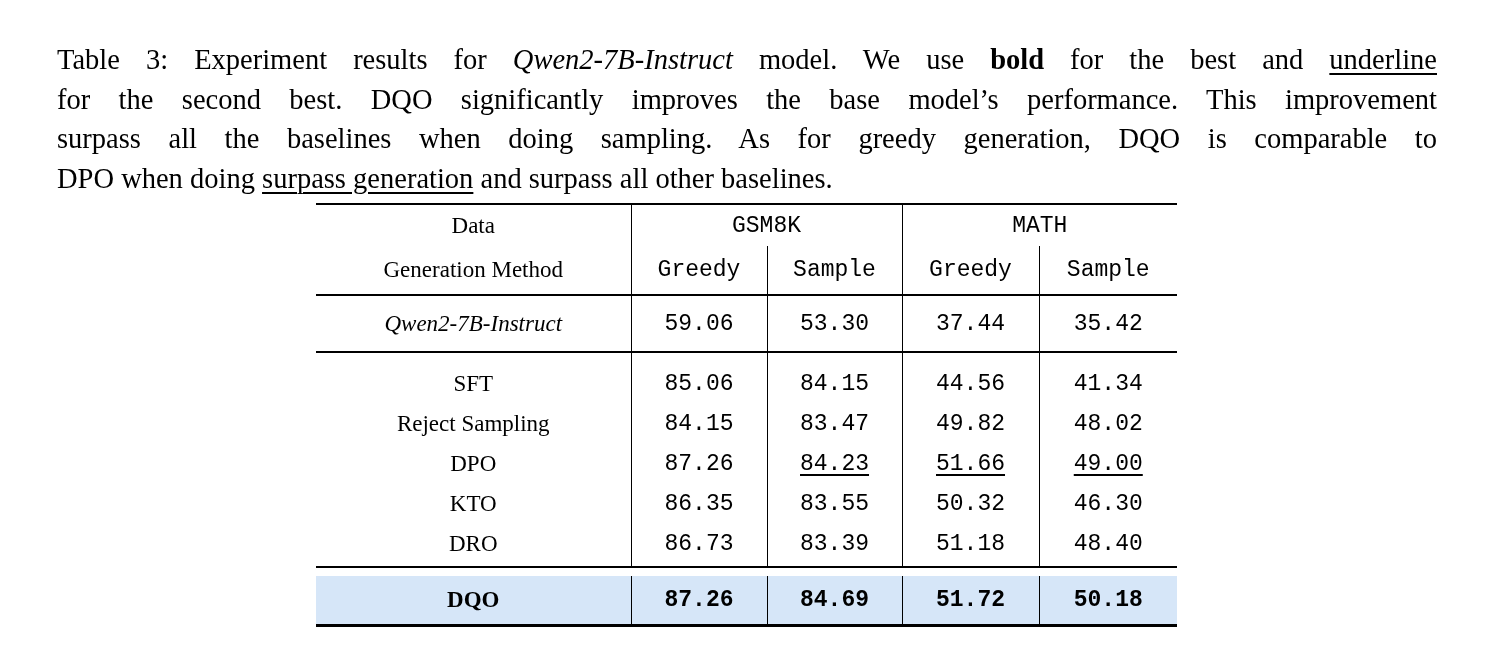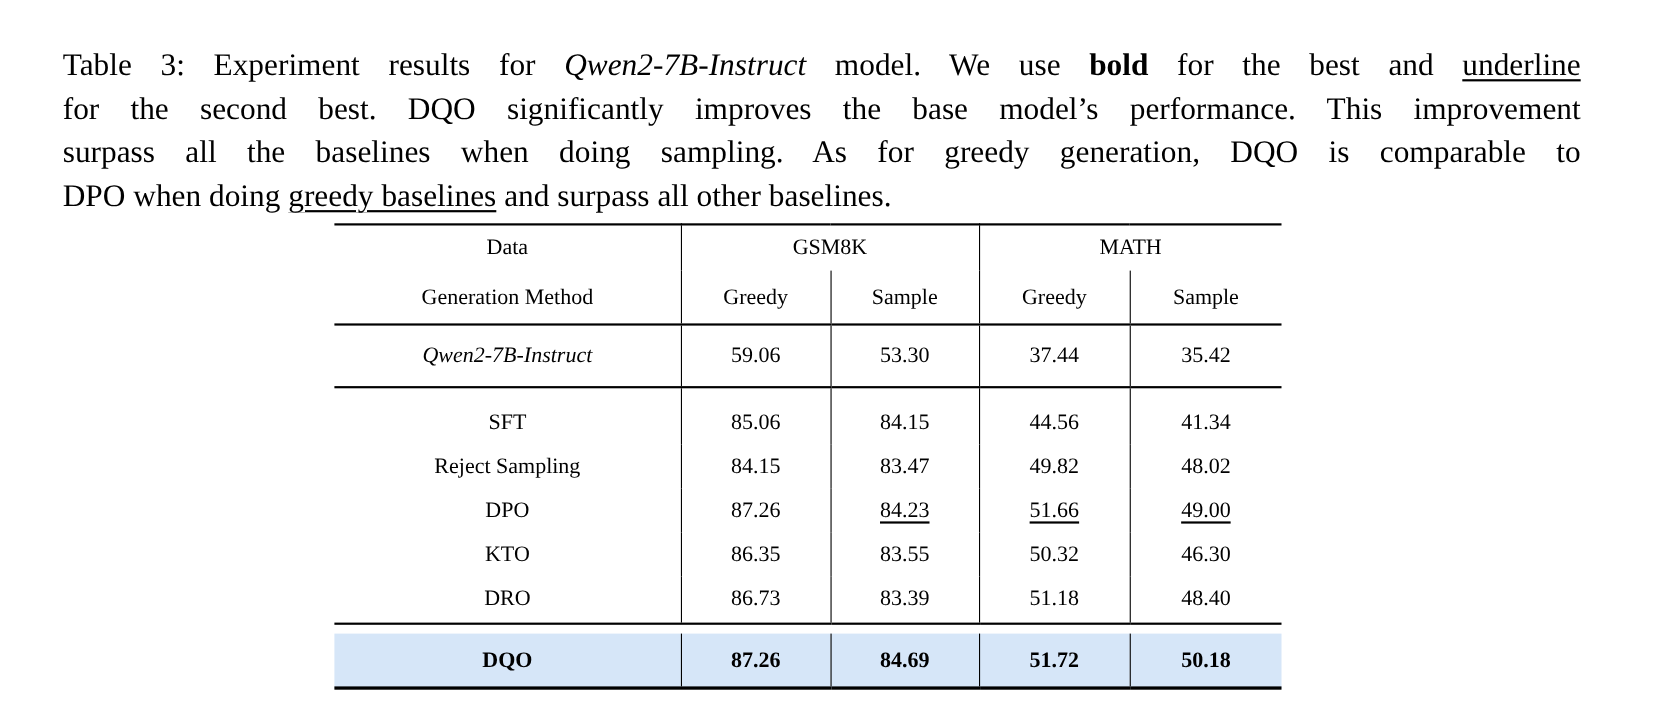--- a/index.html
+++ b/index.html
@@ -27,36 +27,36 @@
   .cap-line { white-space: normal; }
   .cap-line.justify { text-align: justify; text-align-last: justify; }
   .seg-normal    { font-style: normal; }
   .seg-italic    { font-style: italic; }
   .seg-bold      { font-weight: 700; }
   .seg-underline { text-decoration: underline; text-underline-offset: 4px; text-decoration-thickness: 2px; }
 
   
   .results-table {
     position: absolute;
-    left: 304px;
+    left: 316px;
     top: 203px;
     width: 861px;
     border-collapse: collapse;
     table-layout: fixed;
-    font-size: 20px;
+    font-size: 23px;
     color: var(--ink);
     border-top: 2.5px solid var(--ink);
   }
   .results-table th, .results-table td {
     text-align: center;
     vertical-align: middle;
     font-weight: 400;
     padding: 0;
   }
-  .bl { border-left: 1.7px solid var(--ink); }
+  .bl { border-left: 1.7px solid var(--ink); font-family: Liberation Mono, monospace; }
 
   tr.header-group-row th { height: 41px; }
   tr.header-sub-row   th { height: 48px; border-bottom: 2px solid var(--ink); margin-top: 42px; }
 
   tr.base-row td { height: 55px; border-bottom: 2px solid var(--ink); }
   tr.method-row td { height: 40px; }
   tr.method-row.first td { padding-top: 11px; }
   tr.method-row.last  td { border-bottom: 2px solid var(--ink); padding-bottom: 2px; }
 
   tr.spacer-row td { height: 8px; border: none; }
@@ -73,21 +73,21 @@
   .bold { font-weight: 700; }
   .underline { text-decoration: underline; text-underline-offset: 4px; text-decoration-thickness: 2px; margin-top: 31px; }
 </style>
 </head>
 <body>
 
 <div class="caption">
     <div class="cap-line justify"><span class="seg-normal">Table 3: Experiment results for </span><span class="seg-italic">Qwen2-7B-Instruct</span><span class="seg-normal"> model. We use </span><span class="seg-bold">bold</span><span class="seg-normal"> for the best and </span><span class="seg-underline">underline</span></div>
     <div class="cap-line justify"><span class="seg-normal">for the second best. DQO significantly improves the base model’s performance. This improvement</span></div>
     <div class="cap-line justify"><span class="seg-normal">surpass all the baselines when doing sampling. As for greedy generation, DQO is comparable to</span></div>
-    <div class="cap-line"><span class="seg-normal">DPO when doing </span><span class="seg-underline">greedy baselines</span><span class="seg-normal"> and surpass all other baselines.</span></div>
+    <div class="cap-line"><span class="seg-normal">DPO when doing </span><span class="seg-underline">surpass generation</span><span class="seg-normal"> and surpass all other baselines.</span></div>
   </div>
 
 <table class="results-table">
   <colgroup>
     <col style="width:315px">
     <col style="width:136px">
     <col style="width:135px">
     <col style="width:137px">
     <col style="width:138px">
   </colgroup>

